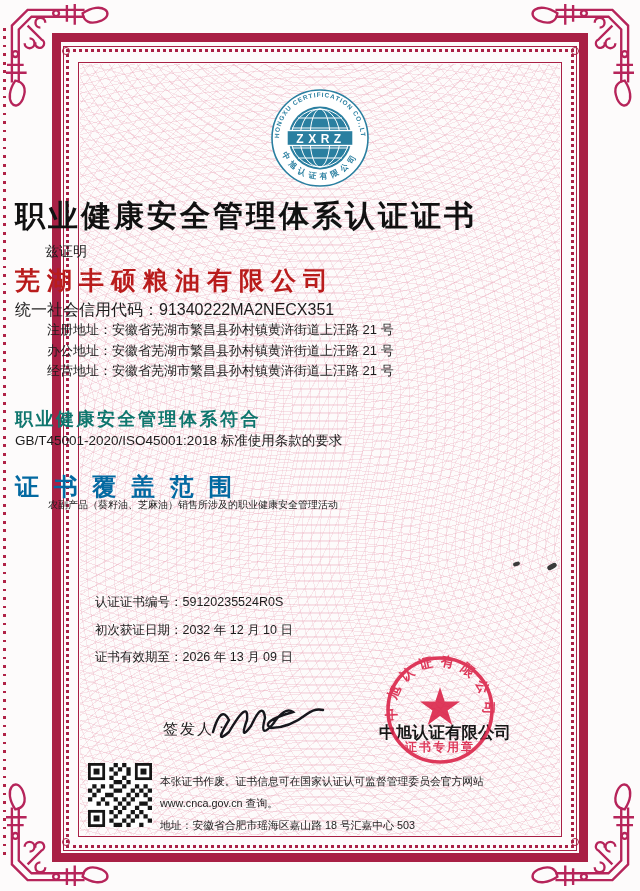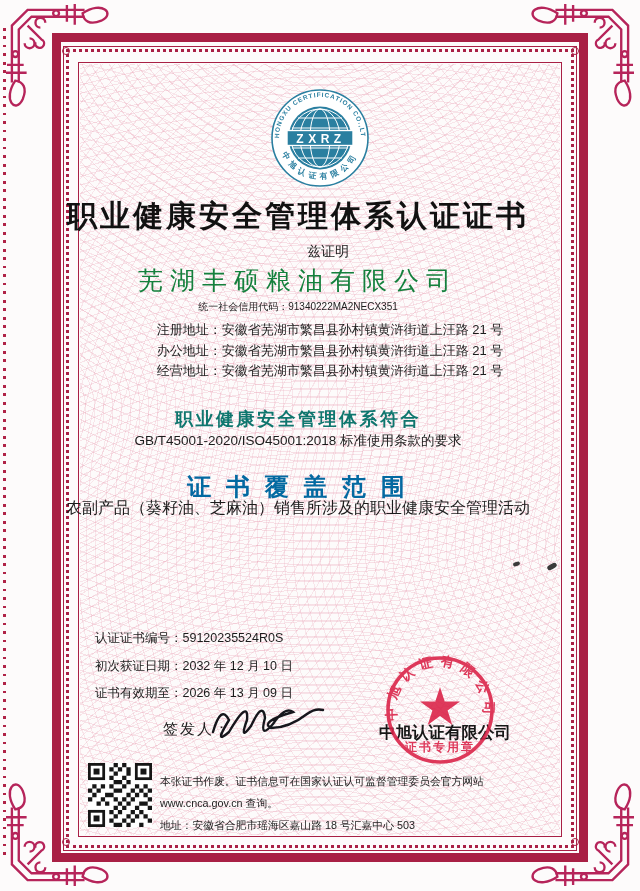--- a/index.html
+++ b/index.html
@@ -24,32 +24,32 @@
     repeating-radial-gradient(circle at -12% 45%, rgba(233,160,180,.24) 0 1px, transparent 1px 9px),
     repeating-radial-gradient(circle at 112% 62%, rgba(233,160,180,.24) 0 1px, transparent 1px 9px),
     repeating-radial-gradient(circle at 50% 118%, rgba(233,160,180,.27) 0 1px, transparent 1px 8px);}
   .ornament{position:absolute;width:110px;height:110px;}
   .orn-tl{left:6px;top:4px;}
   .orn-tr{left:524px;top:4px;transform:scaleX(-1);}
   .orn-bl{left:6px;top:776px;transform:scaleY(-1);}
   .orn-br{left:524px;top:776px;transform:scale(-1,-1);}
 
   
-  .abs{position:absolute;left:4px;width:588px;text-align:center;}
+  .abs{position:absolute;left:15px;width:588px;}
   .title{top:196px;font-size:30px;font-weight:bold;letter-spacing:3px;color:#111;}
   .certify{top:243px;font-size:14px;padding-left:30px;}
-  .company{top:264px;font-size:25px;font-weight:normal;letter-spacing:7px;color:#15803d;}
-  .credit{top:300px;font-size:10px;}
+  .company{top:264px;font-size:25px;font-weight:bold;letter-spacing:7px;color:#b91c1c;}
+  .credit{top:300px;font-size:16px;}
   .addr{top:320px;font-size:13px;line-height:20.5px;margin-left:32px;}
   .postcode{top:380px;font-size:13px;}
   .std-head{top:407px;font-size:18px;font-weight:bold;letter-spacing:2.5px;color:#0f766e;}
   .std-detail{top:432px;font-size:13.5px;}
   .scope-head{top:471px;font-size:24px;font-weight:bold;letter-spacing:4px;color:#0369a1;}
-  .scope-detail{top:498px;font-size:16px;}
-  .certinfo{position:absolute;left:95px;top:589px;text-align:left;font-size:12.5px;line-height:27.5px;margin-top:36px;}
+  .scope-detail{top:498px;font-size:10px;margin-left:33px;}
+  .certinfo{position:absolute;left:95px;top:589px;text-align:left;font-size:12.5px;line-height:27.5px;}
   .issuer{position:absolute;left:163px;top:720px;font-size:15px;letter-spacing:2px;}
   .sig{position:absolute;left:205px;top:692px;}
   .seal-company{position:absolute;left:372px;top:722px;width:146px;text-align:center;
     font-size:16.5px;font-weight:bold;color:#171717;z-index:3;}
   .stamp{position:absolute;left:382px;top:652px;z-index:4;opacity:.88;}
   .speck{position:absolute;background:#3a3a3a;border-radius:40%;}
   .sp1{left:513px;top:562px;width:7px;height:4px;transform:rotate(-20deg);}
   .sp2{left:547px;top:564px;width:10px;height:5px;transform:rotate(-28deg);}
 
   

